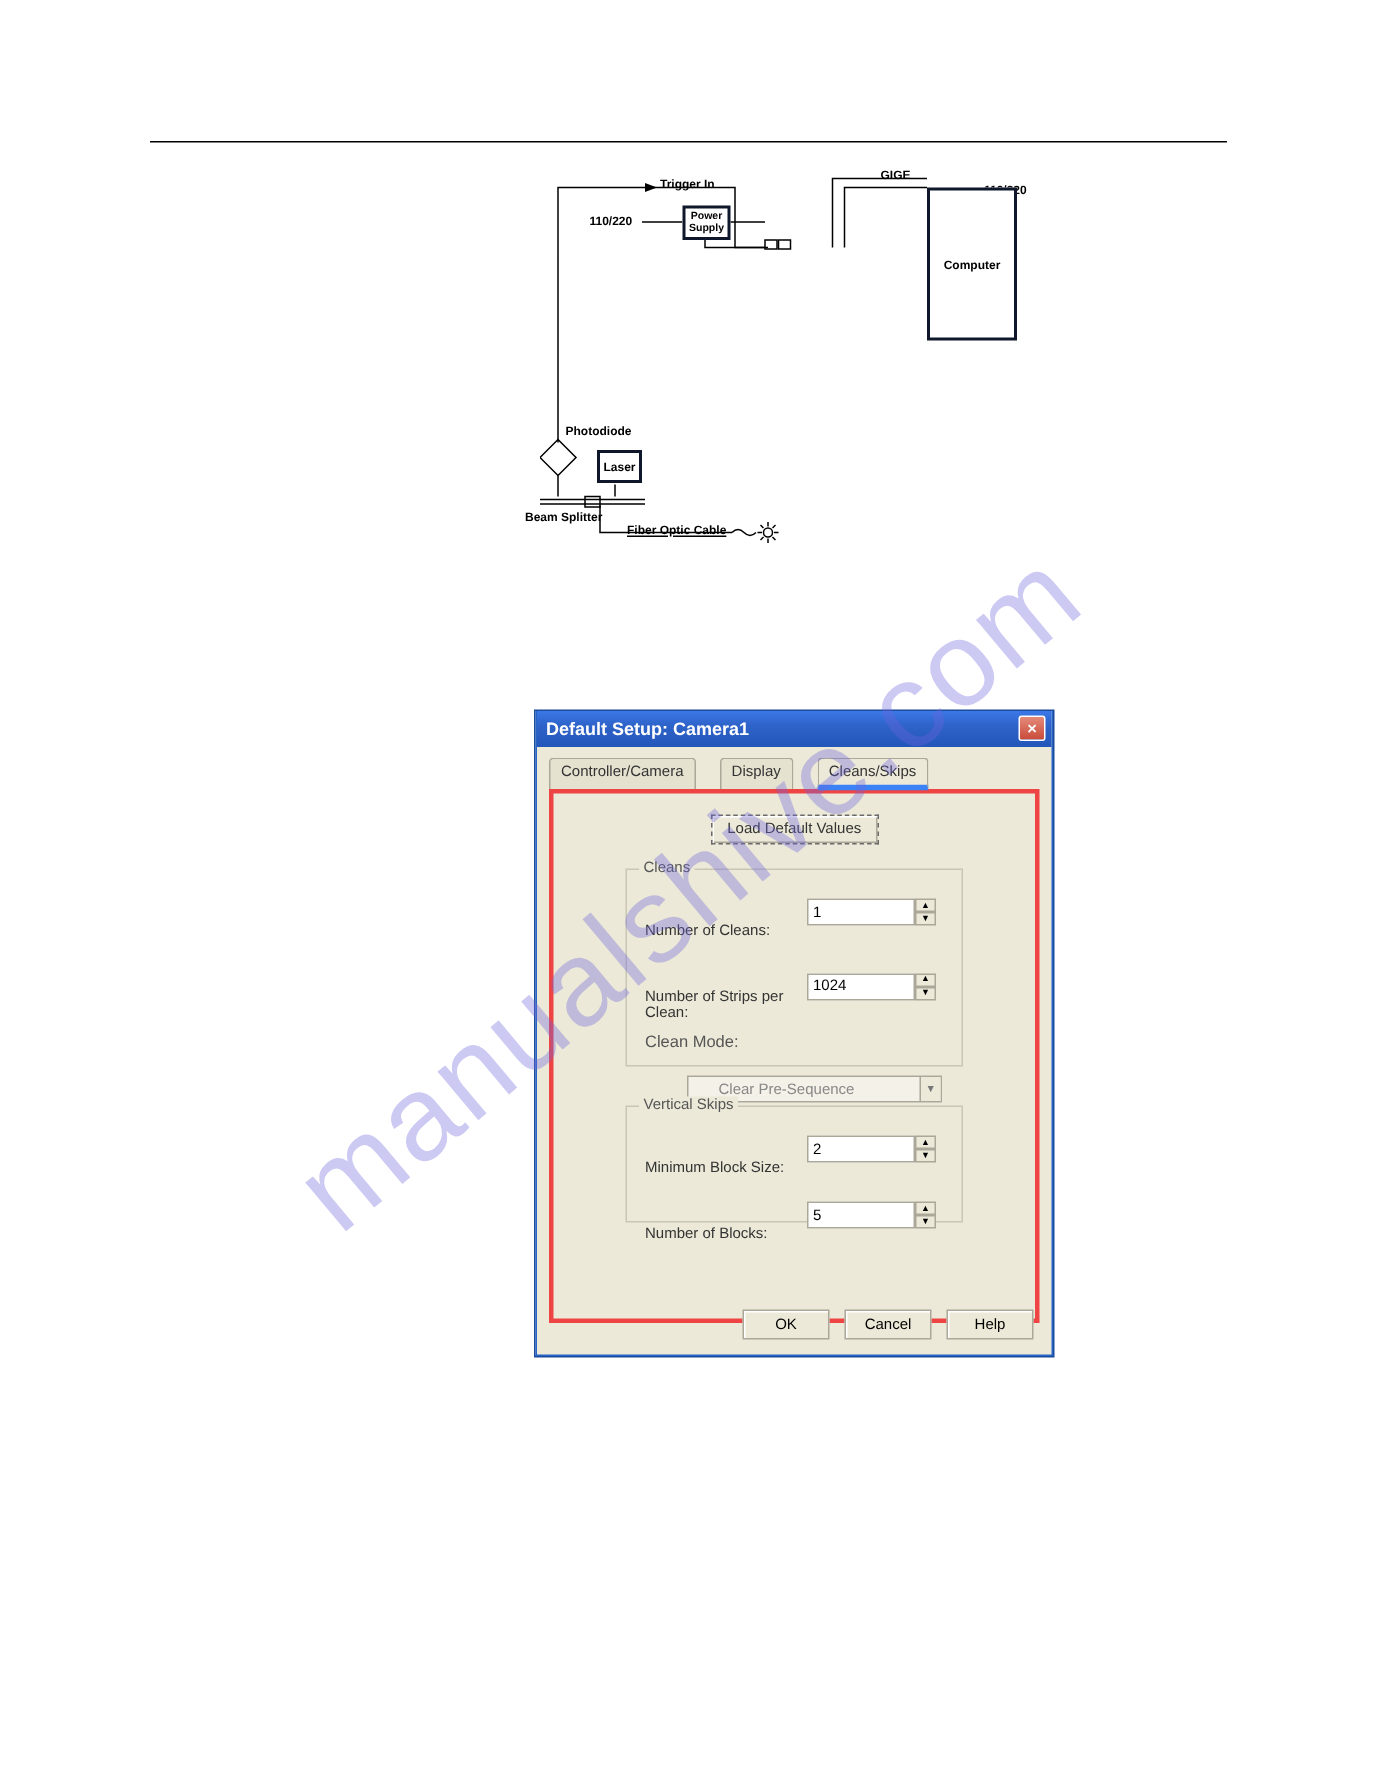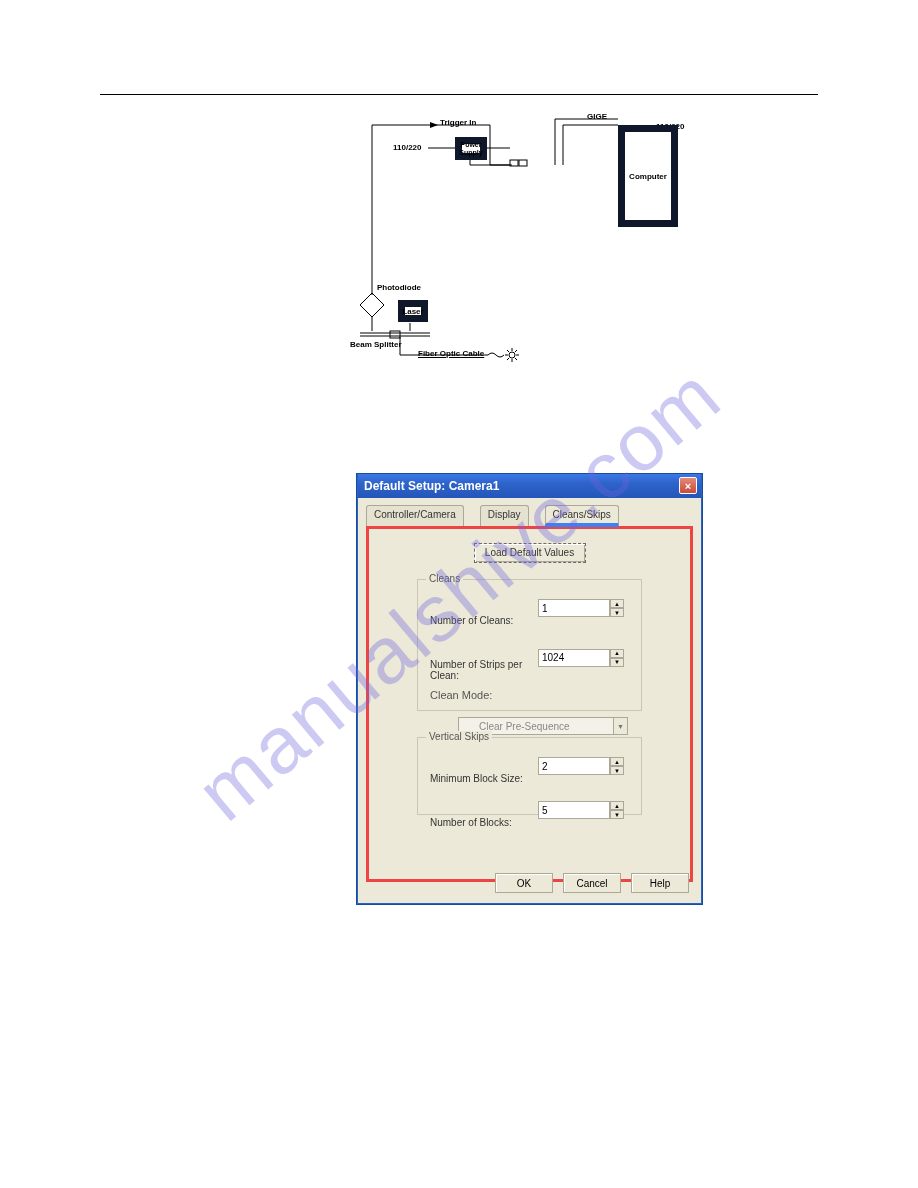--- a/index.html
+++ b/index.html
@@ -37,21 +37,21 @@
     top: 115px;
     left: 360px;
     width: 350px;
     height: 260px;
     font-size: 8px;
     font-weight: bold;
     font-family: Arial, sans-serif;
   }
   .schematic .box {
     position: absolute;
-    border: 7px solid #0f172a;
+    border: 2px solid #0f172a;
     background: #fff;
     display: flex;
     align-items: center;
     justify-content: center;
     text-align: center;
   }
   .schematic .lbl {
     position: absolute;
   }
   .schematic svg {

